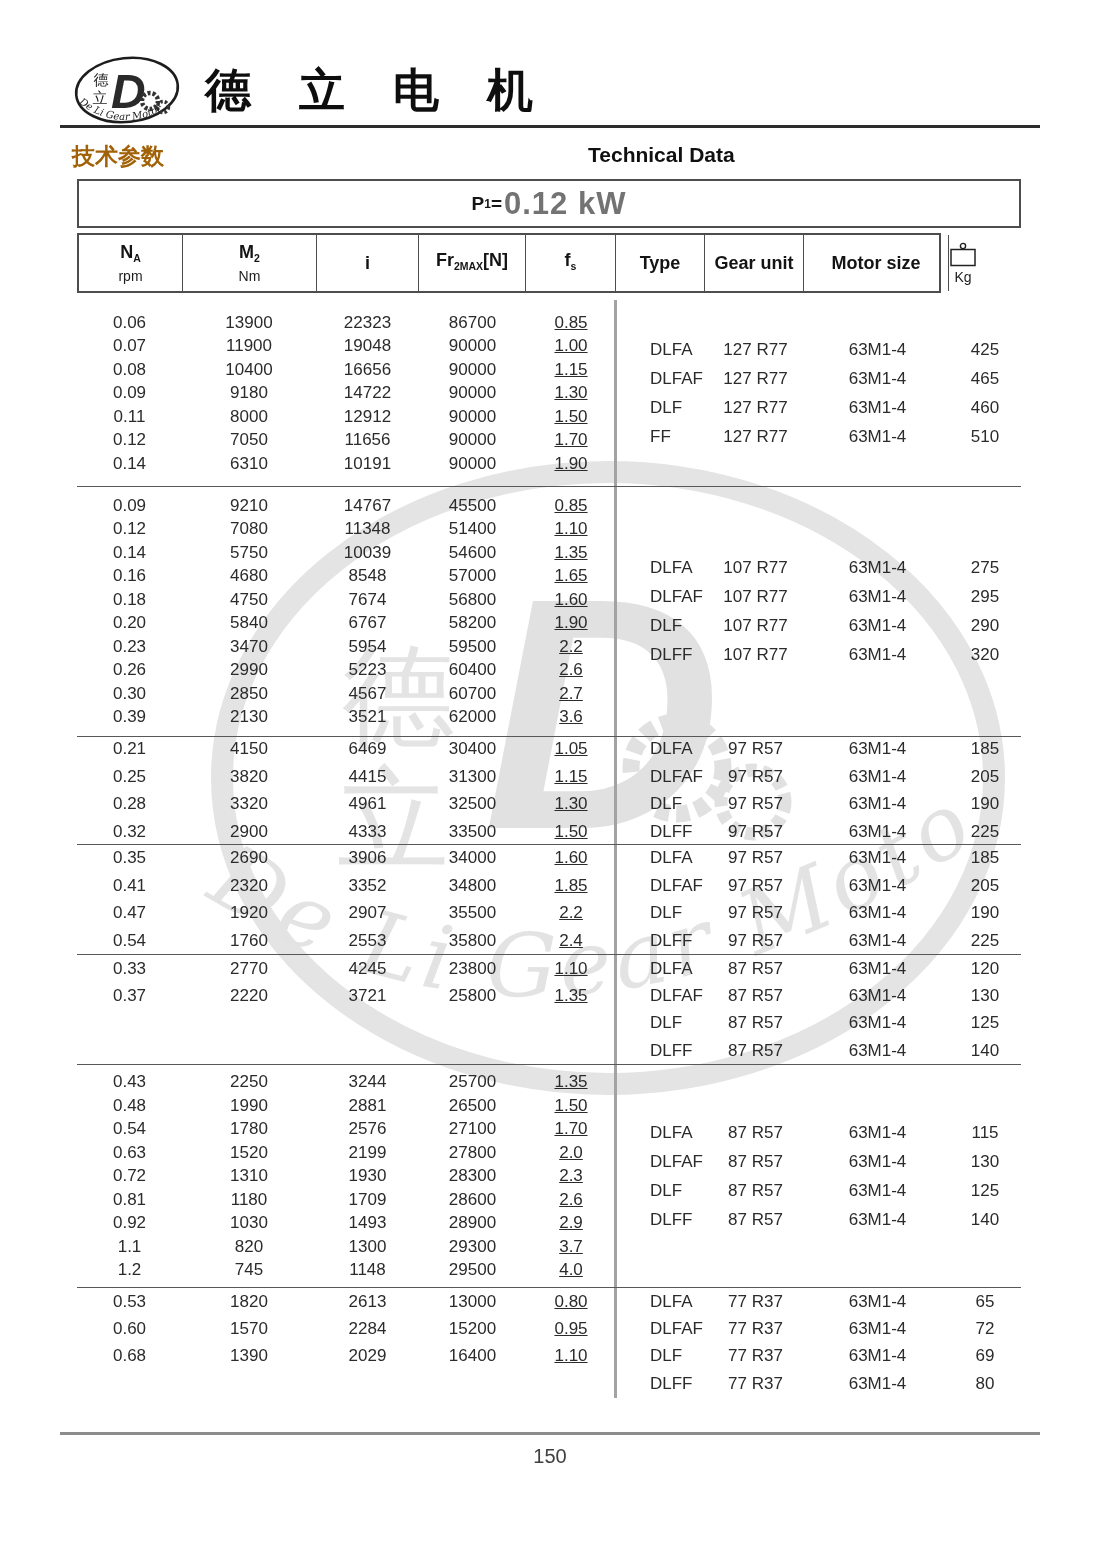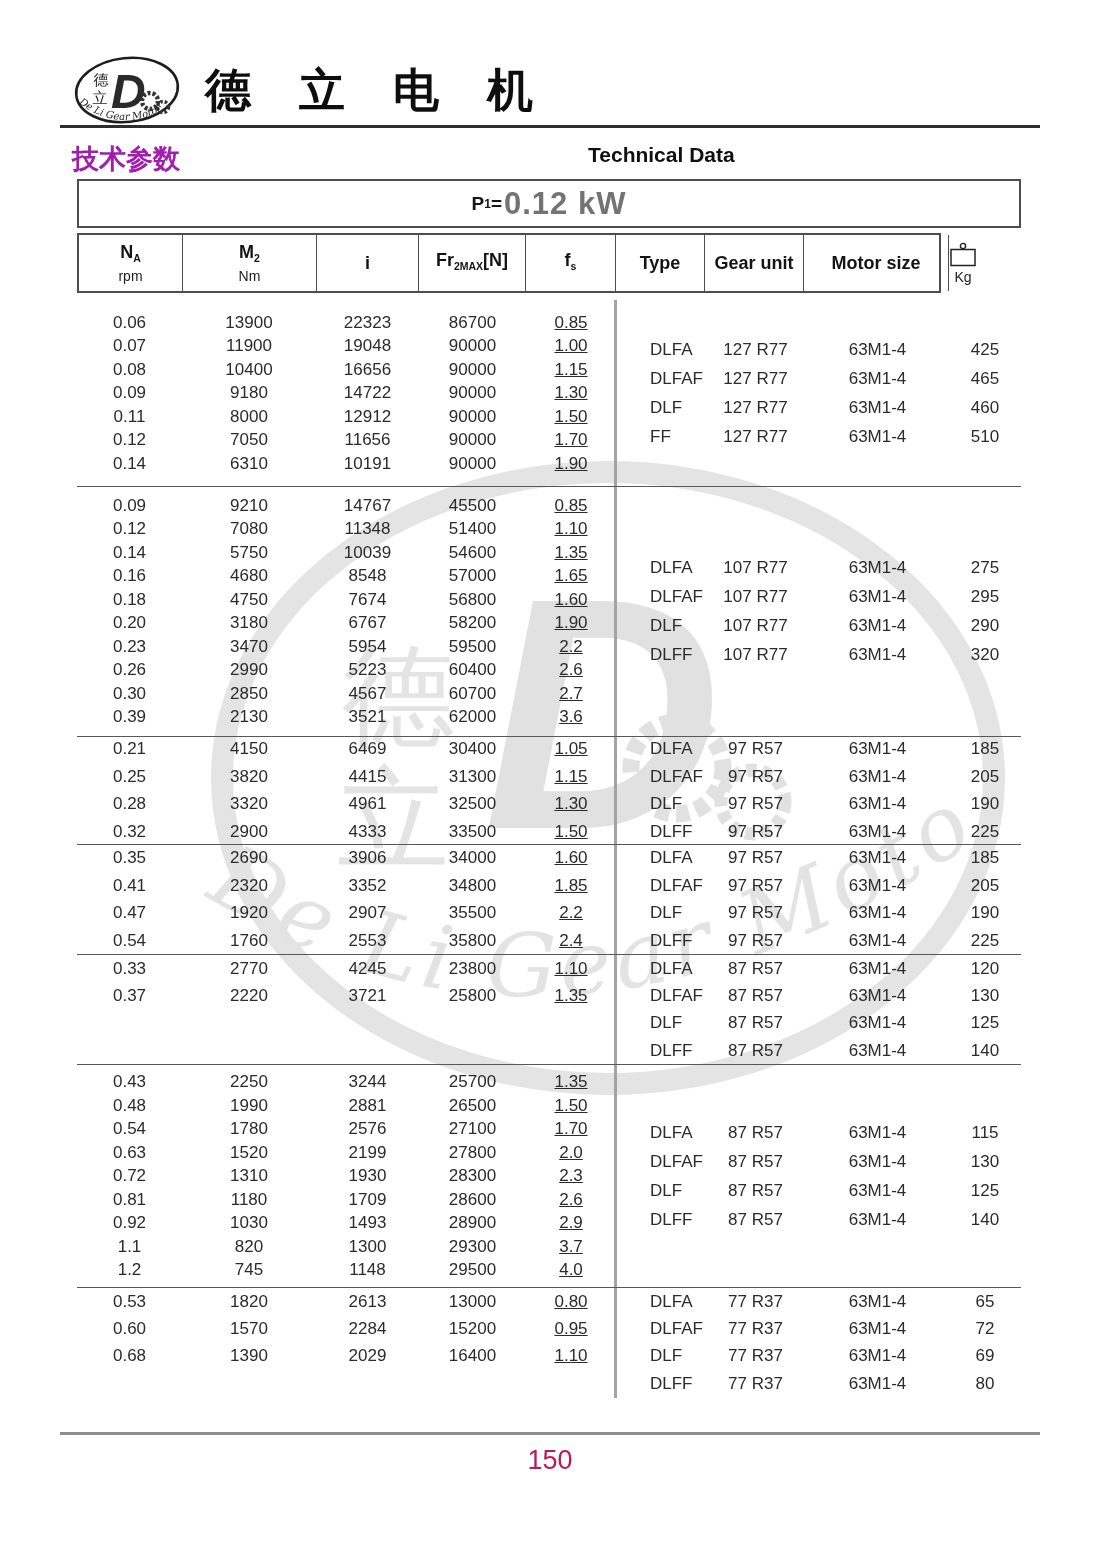--- a/index.html
+++ b/index.html
@@ -8,21 +8,21 @@
   .page *{box-sizing:border-box;}
 
   
   .watermark{position:absolute;left:165px;top:430px;z-index:0;pointer-events:none;}
 
   
   .logo{position:absolute;left:70px;top:52px;z-index:1;}
   .brand{position:absolute;left:205px;top:60px;z-index:1;font-size:46px;font-weight:bold;
          font-family:"DejaVu Serif",serif;letter-spacing:16px;color:#0e0e0e;}
   .toprule{position:absolute;left:60px;top:125px;width:980px;height:3px;background:#2d2d2d;z-index:1;}
-  .sec-cn{position:absolute;left:72px;top:141px;font-size:27px;font-weight:bold;color:#a21caf;z-index:1;}
+  .sec-cn{position:absolute;left:72px;top:141px;font-size:23px;font-weight:bold;color:#a16207;z-index:1;}
   .sec-en{position:absolute;left:588px;top:143px;font-size:21px;font-weight:bold;color:#101010;z-index:1;}
 
   
   .titlebox{position:absolute;left:77px;top:179px;width:944px;height:49px;border:2px solid #4d4d4d;
             display:flex;align-items:center;justify-content:center;z-index:1;background:transparent;}
   .titlebox .tp{font-size:19px;font-weight:bold;color:#161616;}
   .titlebox .tsub{font-size:12px;font-weight:bold;color:#161616;}
   .titlebox .tv{font-size:31px;font-weight:bold;color:#737373;letter-spacing:1px;margin-left:2px;}
 
   
@@ -58,22 +58,22 @@
   .lc2{width:103px;text-align:center;}
   .lc3{width:107px;text-align:center;}
   .lc4{width:90px;text-align:center;text-decoration:underline;}
   .rc0{width:89px;text-align:left;padding-left:33px;}
   .rc1{width:99px;text-align:center;}
   .rc2{width:145px;text-align:center;}
   .rc3{width:70px;text-align:center;}
 
   
   .botrule{position:absolute;left:60px;top:1432px;width:980px;height:3px;background:#8c8c8c;z-index:1;}
-  .pagenum{position:absolute;left:0;top:1445px;width:1100px;text-align:center;font-size:27px;
-           color:#be185d;z-index:1;}
+  .pagenum{position:absolute;left:0;top:1445px;width:1100px;text-align:center;font-size:20px;
+           color:#404040;z-index:1;}
 </style>
 </head>
 <body>
 
 <div class="page">
 
   <svg class="watermark" width="845" height="730" viewBox="0 0 845 730">
     <ellipse cx="443" cy="348" rx="386" ry="306" fill="none" stroke="#e4e4e4" stroke-width="22"></ellipse>
     <text x="233" y="305" font-size="112" fill="#e4e4e4" text-anchor="middle" font-family="DejaVu Serif,serif">德</text>
     <text x="228" y="428" font-size="112" fill="#e4e4e4" text-anchor="middle" font-family="DejaVu Serif,serif">立</text>
@@ -261,21 +261,21 @@
           </div>
           <div class="lrow">
             <span class="lc lc0">0.18</span>
             <span class="lc lc1">4750</span>
             <span class="lc lc2">7674</span>
             <span class="lc lc3">56800</span>
             <span class="lc lc4">1.60</span>
           </div>
           <div class="lrow">
             <span class="lc lc0">0.20</span>
-            <span class="lc lc1">3180</span>
+            <span class="lc lc1">5840</span>
             <span class="lc lc2">6767</span>
             <span class="lc lc3">58200</span>
             <span class="lc lc4">1.90</span>
           </div>
           <div class="lrow">
             <span class="lc lc0">0.23</span>
             <span class="lc lc1">3470</span>
             <span class="lc lc2">5954</span>
             <span class="lc lc3">59500</span>
             <span class="lc lc4">2.2</span>

